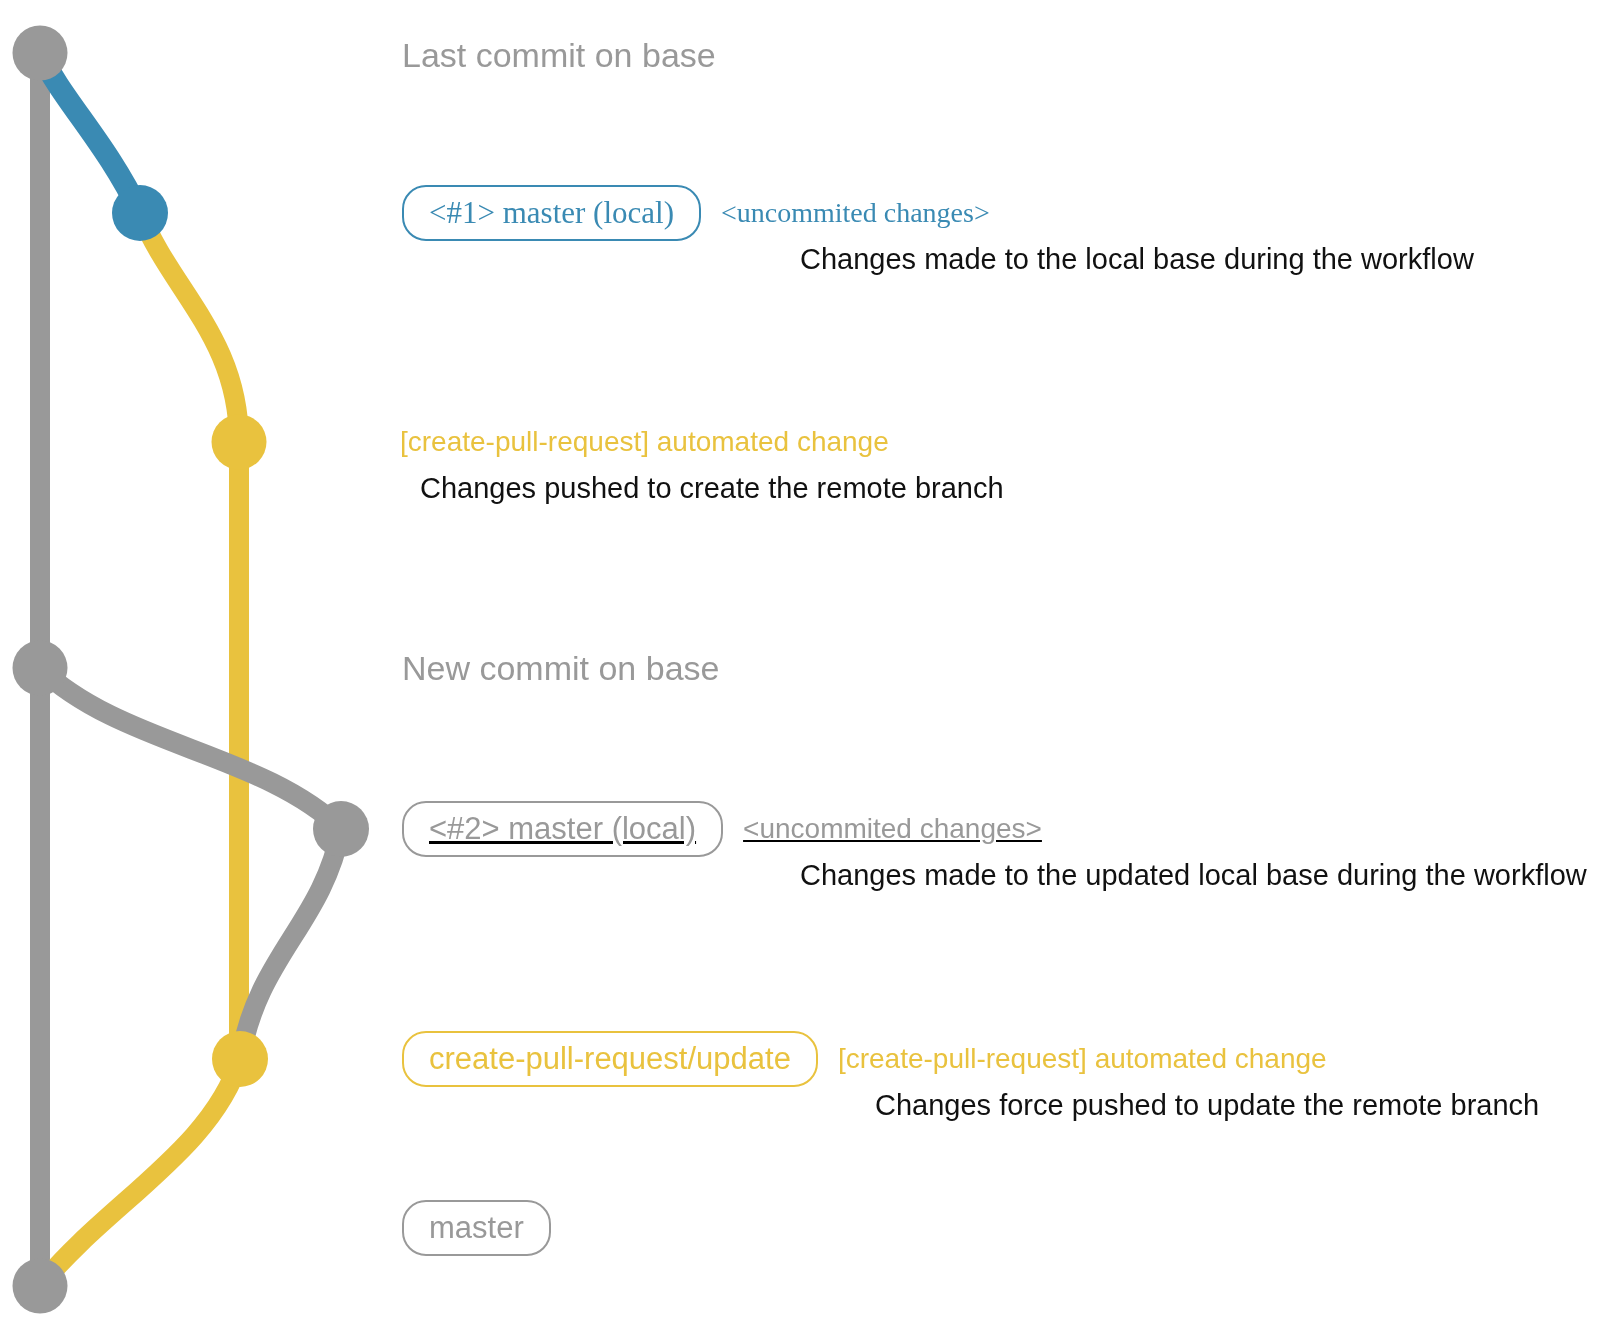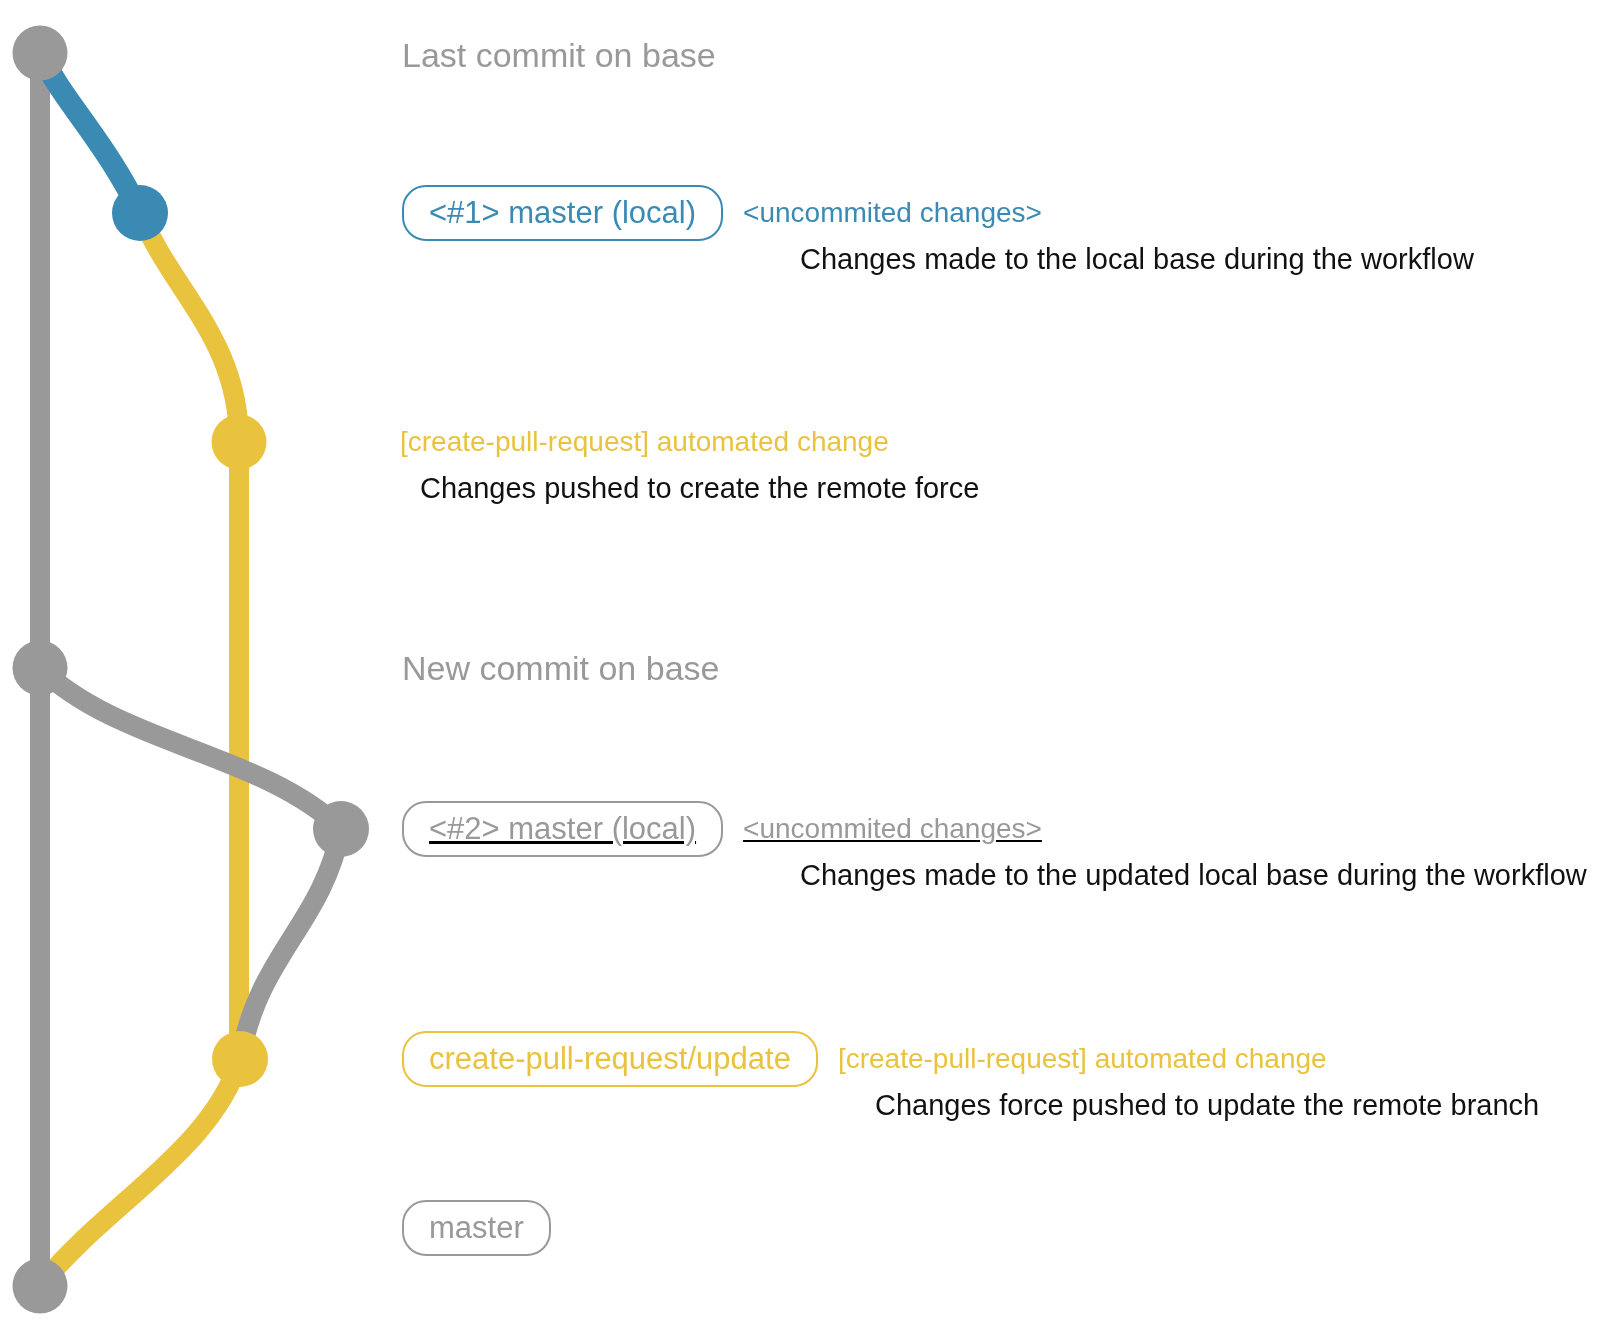--- a/index.html
+++ b/index.html
@@ -74,30 +74,30 @@
     <circle cx="40" cy="668" r="27.5" fill="#999999"></circle>
     <circle cx="341" cy="829" r="28" fill="#999999"></circle>
     <circle cx="240" cy="1059" r="28" fill="#e9c23e"></circle>
     <circle cx="40" cy="1286" r="27.5" fill="#999999"></circle>
   </svg>
 
   <div class="row" style="top:23px;">
     <span class="heading">Last commit on base</span>
   </div>
 
-  <div class="row" style="top:181px;">
+  <div class="row" style="top:181px;font-family:Liberation Serif, serif;">
     <span class="badge blue">&lt;#1&gt; master (local)</span>
     <span class="msg blue">&lt;uncommited changes&gt;</span>
   </div>
   <div class="note" style="left:800px;top:242px;">Changes made to the local base during the workflow</div>
 
   <div class="row" style="top:410px;left:400px;">
     <span class="msg yellow">[create-pull-request] automated change</span>
   </div>
-  <div class="note" style="left:420px;top:471px;">Changes pushed to create the remote force</div>
+  <div class="note" style="left:420px;top:471px;">Changes pushed to create the remote branch</div>
 
   <div class="row" style="top:636px;">
     <span class="heading">New commit on base</span>
   </div>
 
   <div class="row" style="top:797px;text-decoration:underline;">
     <span class="badge">&lt;#2&gt; master (local)</span>
     <span class="msg">&lt;uncommited changes&gt;</span>
   </div>
   <div class="note" style="left:800px;top:858px;">Changes made to the updated local base during the workflow</div>

